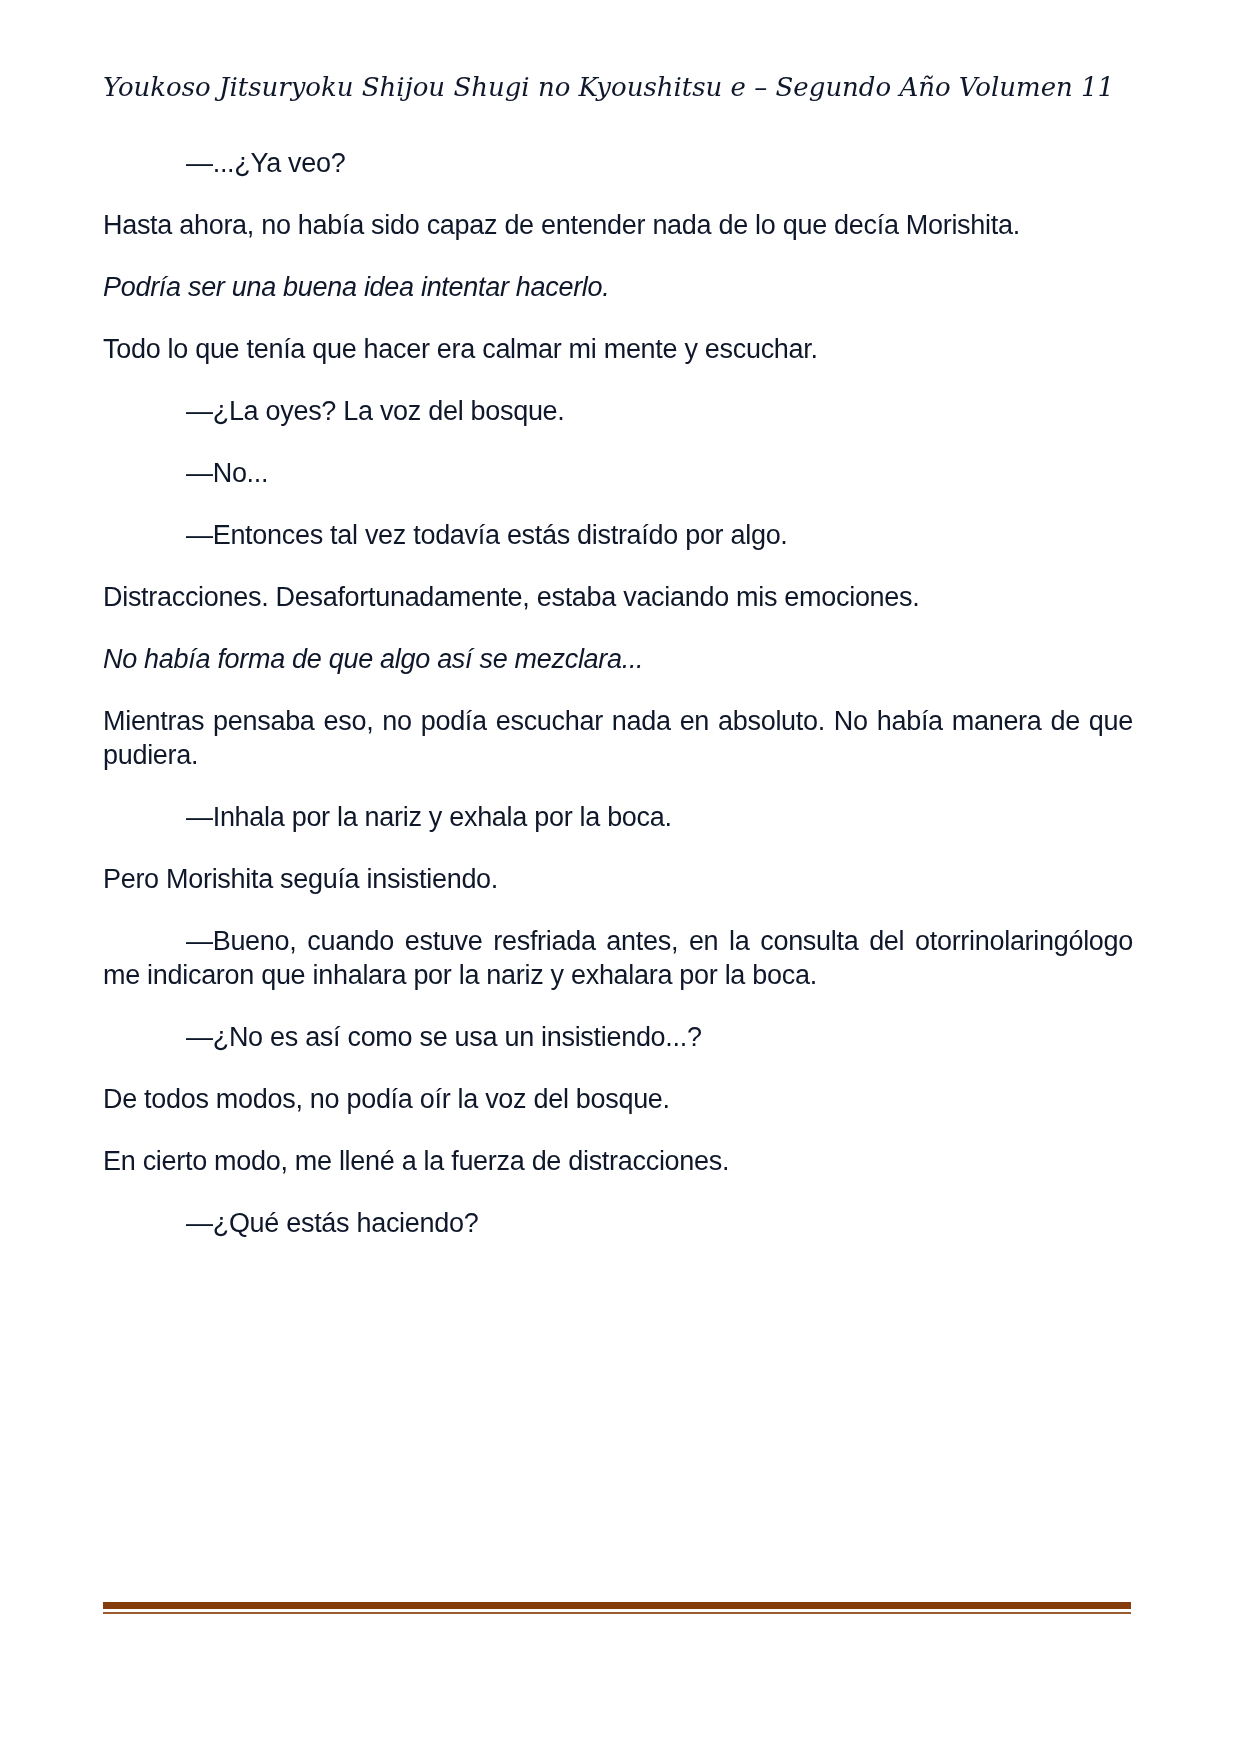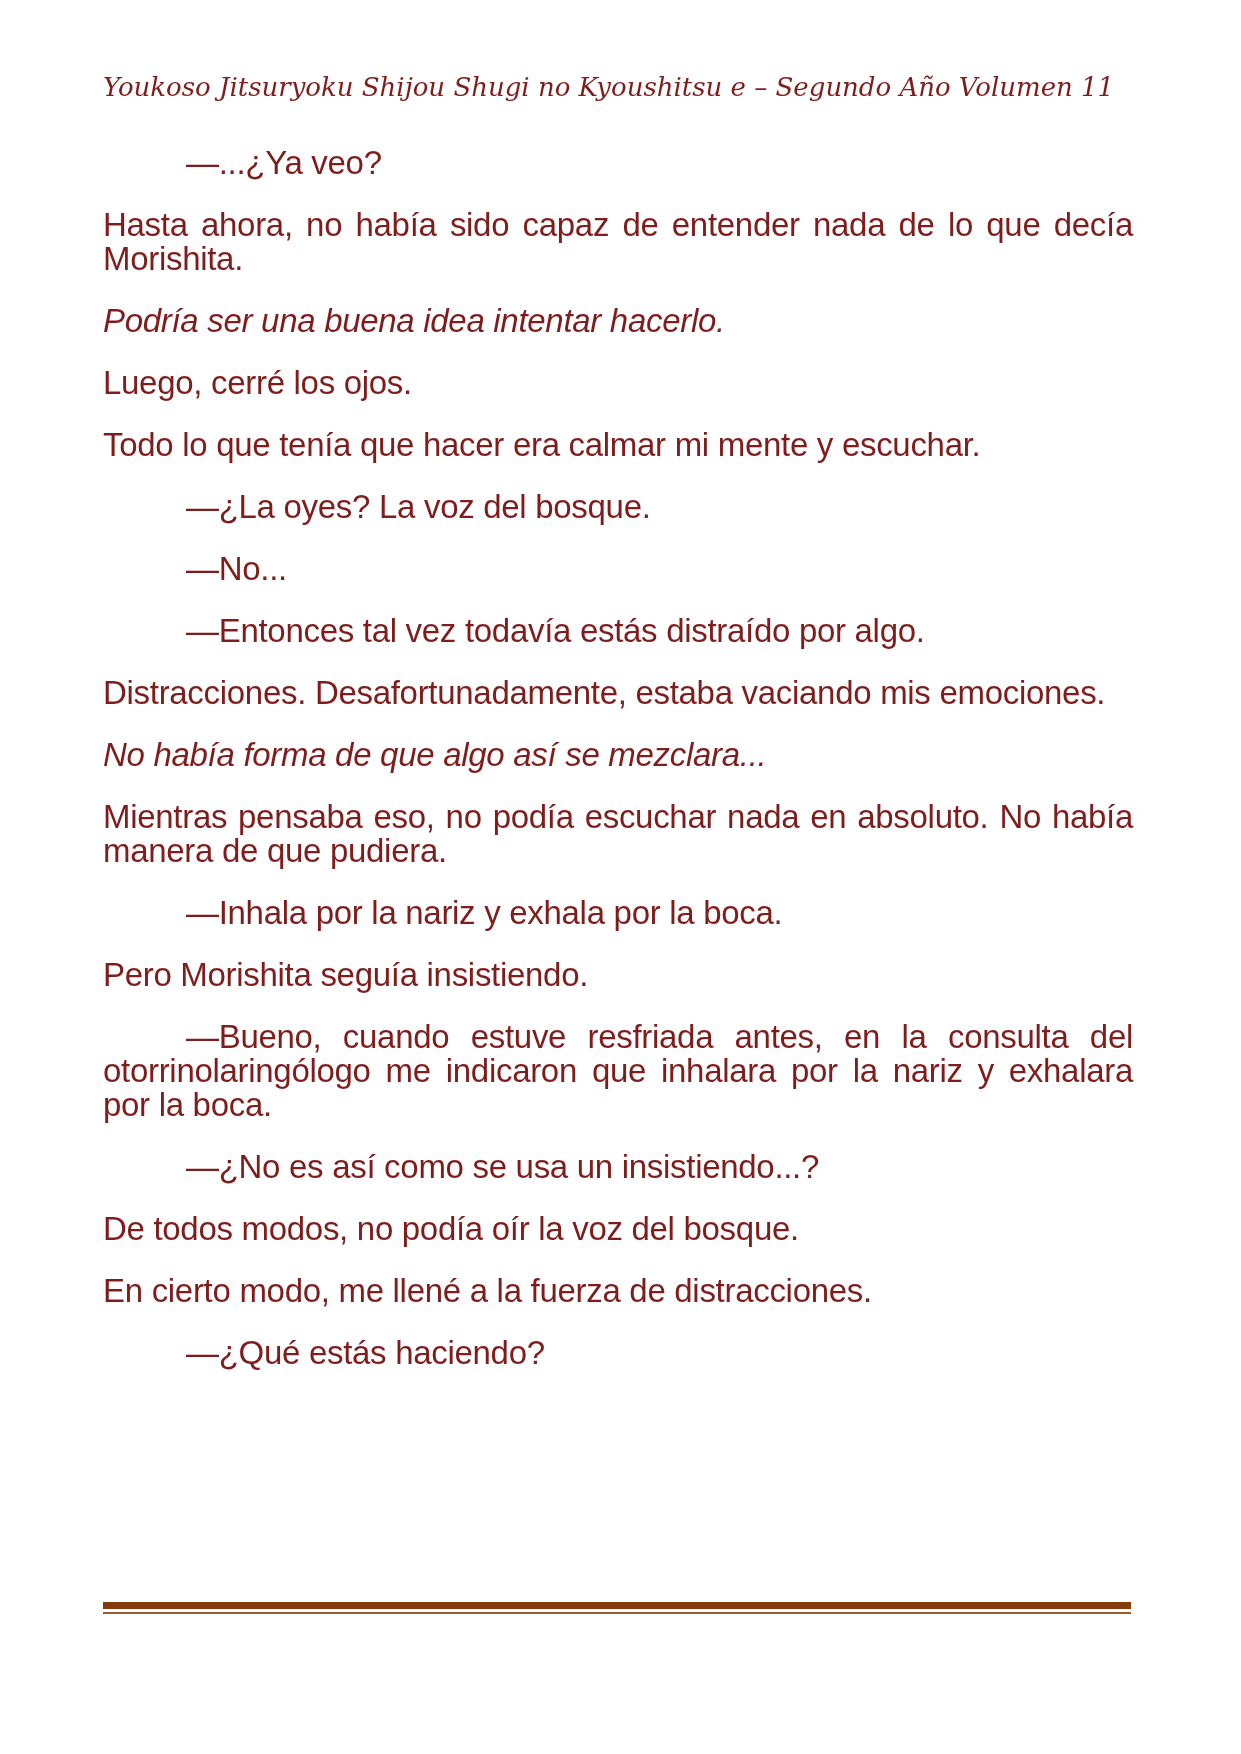--- a/index.html
+++ b/index.html
@@ -1,39 +1,39 @@
 <!DOCTYPE html>
 <html><head>
 <meta charset="utf-8">
 <style>
   html,body { margin:0; padding:0; background:#e8e8e8; }
   .page {
     position:relative;
     width:1241px; height:1754px;
     margin:0 auto;
     background:#ffffff;
-    color:#7f1d1d;
+    color:#0f172a;
     font-family:"Liberation Sans", sans-serif;
     overflow:hidden;
   }
   .script {
     font-family: cursive, "DejaVu Serif", serif;
     font-style: italic;
   }
   .header {
     position:absolute;
     left:103px; top:72px; right:110px;
     font-size:26px;
     line-height:30px;
     white-space:nowrap;
   }
   .content {
     position:absolute;
     left:103px; top:146px; width:1030px;
-    font-size:33px;
+    font-size:27px;
     line-height:34px;
     letter-spacing:-0.3px;
   }
   .content p {
     margin:0 0 28px 0;
     text-align:justify;
   }
   .content p.dialogue { text-indent:83px; }
   .content p.italic { font-style:italic; }
   .footer-rule {
@@ -57,21 +57,20 @@
 <div class="page">
 
   <div class="header script">
     <span>Youkoso Jitsuryoku Shijou Shugi no Kyoushitsu e – Segundo Año Volumen 11</span>
   </div>
 
   <div class="content" id="paragraphs">
       <p class="dialogue">—...¿Ya veo?</p>
       <p class="normal">Hasta ahora, no había sido capaz de entender nada de lo que decía Morishita.</p>
       <p class="italic">Podría ser una buena idea intentar hacerlo.</p>
-      <p class="normal">Luego, cerré los ojos.</p>
       <p class="normal">Todo lo que tenía que hacer era calmar mi mente y escuchar.</p>
       <p class="dialogue">—¿La oyes? La voz del bosque.</p>
       <p class="dialogue">—No...</p>
       <p class="dialogue">—Entonces tal vez todavía estás distraído por algo.</p>
       <p class="normal">Distracciones. Desafortunadamente, estaba vaciando mis emociones.</p>
       <p class="italic">No había forma de que algo así se mezclara...</p>
       <p class="normal">Mientras pensaba eso, no podía escuchar nada en absoluto. No había manera de que pudiera.</p>
       <p class="dialogue">—Inhala por la nariz y exhala por la boca.</p>
       <p class="normal">Pero Morishita seguía insistiendo.</p>
       <p class="dialogue">—Bueno, cuando estuve resfriada antes, en la consulta del otorrinolaringólogo me indicaron que inhalara por la nariz y exhalara por la boca.</p>

